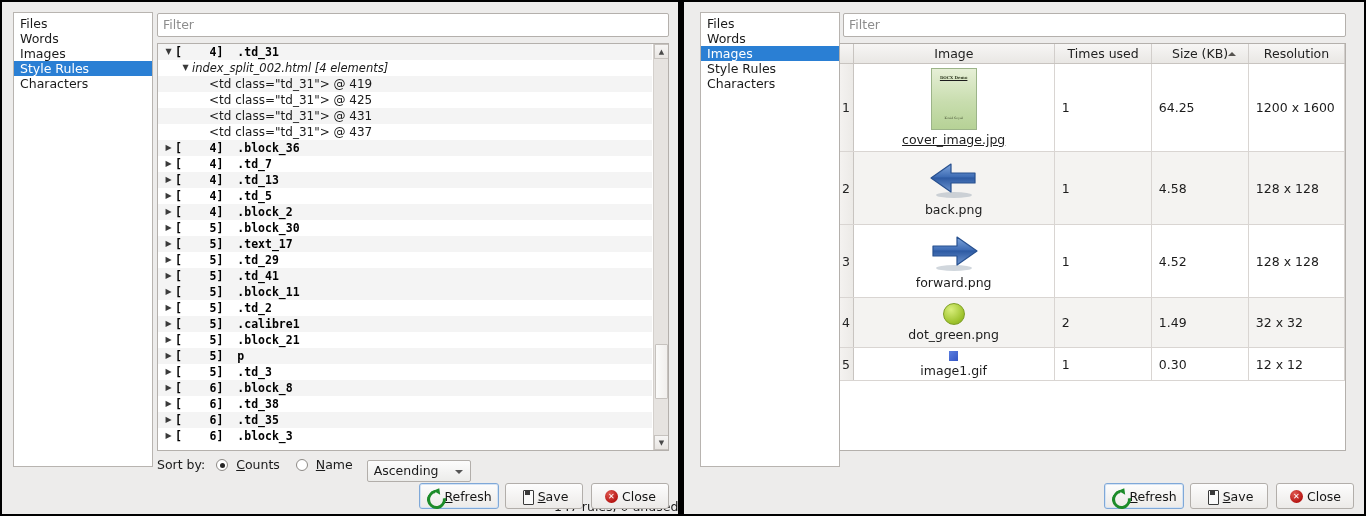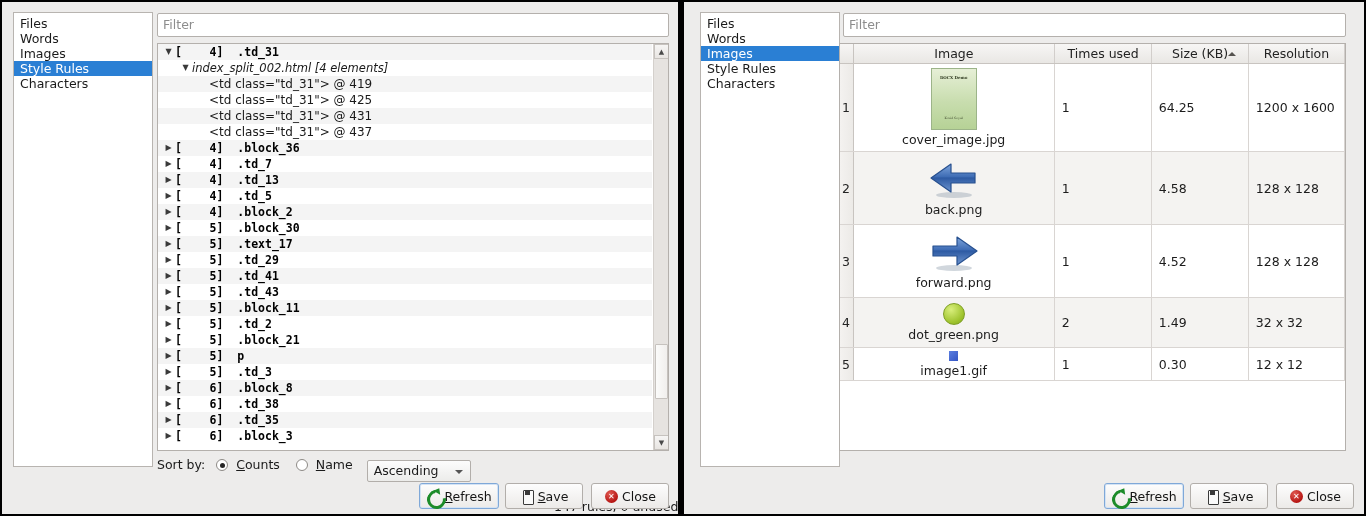--- a/index.html
+++ b/index.html
@@ -254,23 +254,23 @@
           <div class="tree-row even"><span style="display: inline-block; width: 38px;"></span><span class="tw-arrow">&nbsp;</span><span class="tw-label-plain" style="white-space: pre;">&lt;td class="td_31"&gt; @ 437</span></div>
           <div class="tree-row odd"><span style="display: inline-block; width: 4px;"></span><span class="tw-arrow">▶</span><span class="tw-label" style="white-space: pre;">[    4]  .block_36</span></div>
           <div class="tree-row even"><span style="display: inline-block; width: 4px;"></span><span class="tw-arrow">▶</span><span class="tw-label" style="white-space: pre;">[    4]  .td_7</span></div>
           <div class="tree-row odd"><span style="display: inline-block; width: 4px;"></span><span class="tw-arrow">▶</span><span class="tw-label" style="white-space: pre;">[    4]  .td_13</span></div>
           <div class="tree-row even"><span style="display: inline-block; width: 4px;"></span><span class="tw-arrow">▶</span><span class="tw-label" style="white-space: pre;">[    4]  .td_5</span></div>
           <div class="tree-row odd"><span style="display: inline-block; width: 4px;"></span><span class="tw-arrow">▶</span><span class="tw-label" style="white-space: pre;">[    4]  .block_2</span></div>
           <div class="tree-row even"><span style="display: inline-block; width: 4px;"></span><span class="tw-arrow">▶</span><span class="tw-label" style="white-space: pre;">[    5]  .block_30</span></div>
           <div class="tree-row odd"><span style="display: inline-block; width: 4px;"></span><span class="tw-arrow">▶</span><span class="tw-label" style="white-space: pre;">[    5]  .text_17</span></div>
           <div class="tree-row even"><span style="display: inline-block; width: 4px;"></span><span class="tw-arrow">▶</span><span class="tw-label" style="white-space: pre;">[    5]  .td_29</span></div>
           <div class="tree-row odd"><span style="display: inline-block; width: 4px;"></span><span class="tw-arrow">▶</span><span class="tw-label" style="white-space: pre;">[    5]  .td_41</span></div>
-          <div class="tree-row even"><span style="display: inline-block; width: 4px;"></span><span class="tw-arrow">▶</span><span class="tw-label" style="white-space: pre;">[    5]  .td_43</span></div>
           <div class="tree-row odd"><span style="display: inline-block; width: 4px;"></span><span class="tw-arrow">▶</span><span class="tw-label" style="white-space: pre;">[    5]  .block_11</span></div>
           <div class="tree-row even"><span style="display: inline-block; width: 4px;"></span><span class="tw-arrow">▶</span><span class="tw-label" style="white-space: pre; margin-top: 37px;">[    5]  .td_2</span></div>
+          <div class="tree-row odd"><span style="display: inline-block; width: 4px;"></span><span class="tw-arrow">▶</span><span class="tw-label" style="white-space: pre;">[    5]  .calibre1</span></div>
           <div class="tree-row even"><span style="display: inline-block; width: 4px;"></span><span class="tw-arrow">▶</span><span class="tw-label" style="white-space: pre;">[    5]  .block_21</span></div>
           <div class="tree-row odd"><span style="display: inline-block; width: 4px;"></span><span class="tw-arrow">▶</span><span class="tw-label" style="white-space: pre;">[    5]  p</span></div>
           <div class="tree-row even"><span style="display: inline-block; width: 4px;"></span><span class="tw-arrow">▶</span><span class="tw-label" style="white-space: pre;">[    5]  .td_3</span></div>
           <div class="tree-row odd"><span style="display: inline-block; width: 4px;"></span><span class="tw-arrow">▶</span><span class="tw-label" style="white-space: pre;">[    6]  .block_8</span></div>
           <div class="tree-row even"><span style="display: inline-block; width: 4px;"></span><span class="tw-arrow">▶</span><span class="tw-label" style="white-space: pre;">[    6]  .td_38</span></div>
           <div class="tree-row odd"><span style="display: inline-block; width: 4px;"></span><span class="tw-arrow">▶</span><span class="tw-label" style="white-space: pre;">[    6]  .td_35</span></div>
           <div class="tree-row even"><span style="display: inline-block; width: 4px;"></span><span class="tw-arrow">▶</span><span class="tw-label" style="white-space: pre;">[    6]  .block_3</span></div>
         </div>
       <div class="vscroll">
         <div class="vs-btn vs-up">▲</div>
@@ -327,21 +327,21 @@
         <div class="th" style="width:100px;">Times used</div>
         <div class="th" style="width:100px;">
           <span>Size (KB)</span>
           <span class="sortarrow"></span>
         </div>
         <div class="th" style="width:99px;">Resolution</div>
       </div>
       <div id="table-body">
           <div class="trow norm" style="height: 88px;">
             <div class="td rownum" style="width: 14px; padding: 0px 2px;">1</div>
-            <div class="td imgcell" style="width: 208px;">
+            <div class="td imgcell" style="width: 208px; text-decoration: underline;">
               <div class="thumb-box">
                 <div class="cover-thumb">
                   <div class="cover-title">DOCX Demo</div>
                   <div class="cover-author">Kovid Goyal</div>
                 </div>
               </div>
               <div class="imgname">cover_image.jpg</div>
             </div>
             <div class="td" style="width: 100px;">1</div>
             <div class="td" style="width: 100px;">64.25</div>

